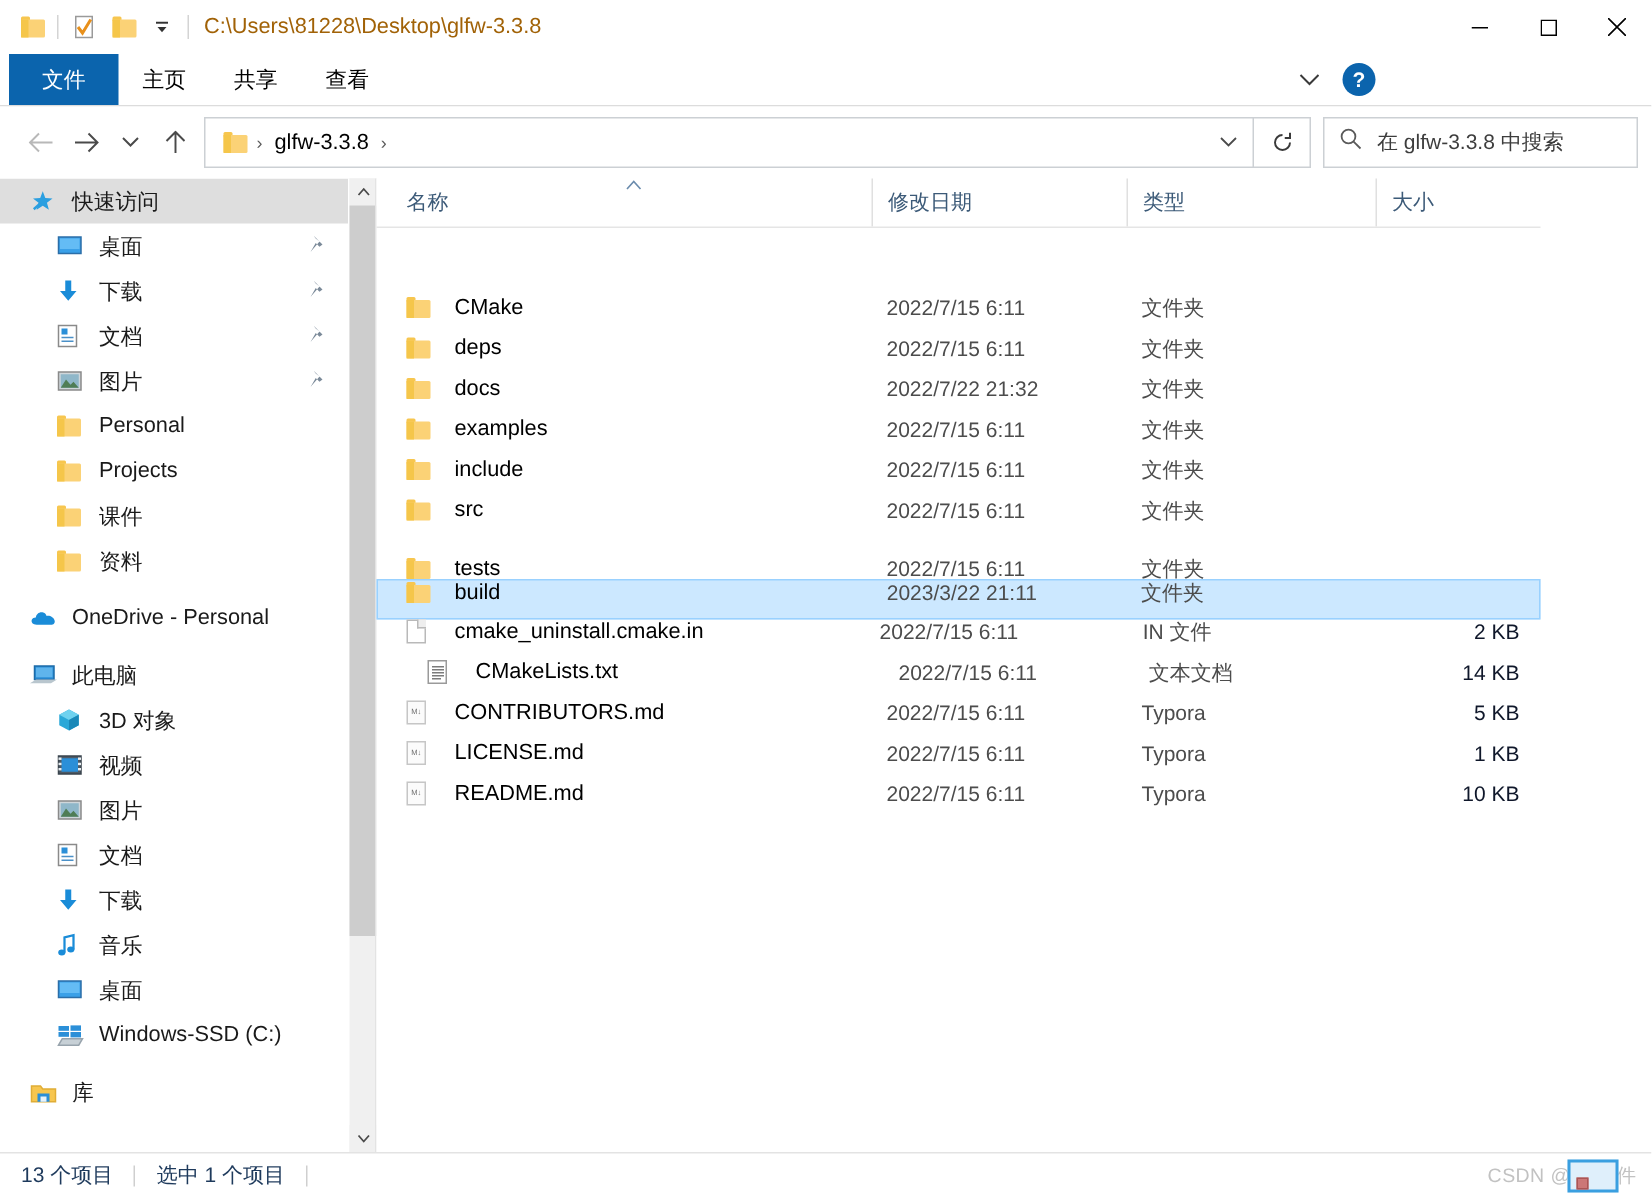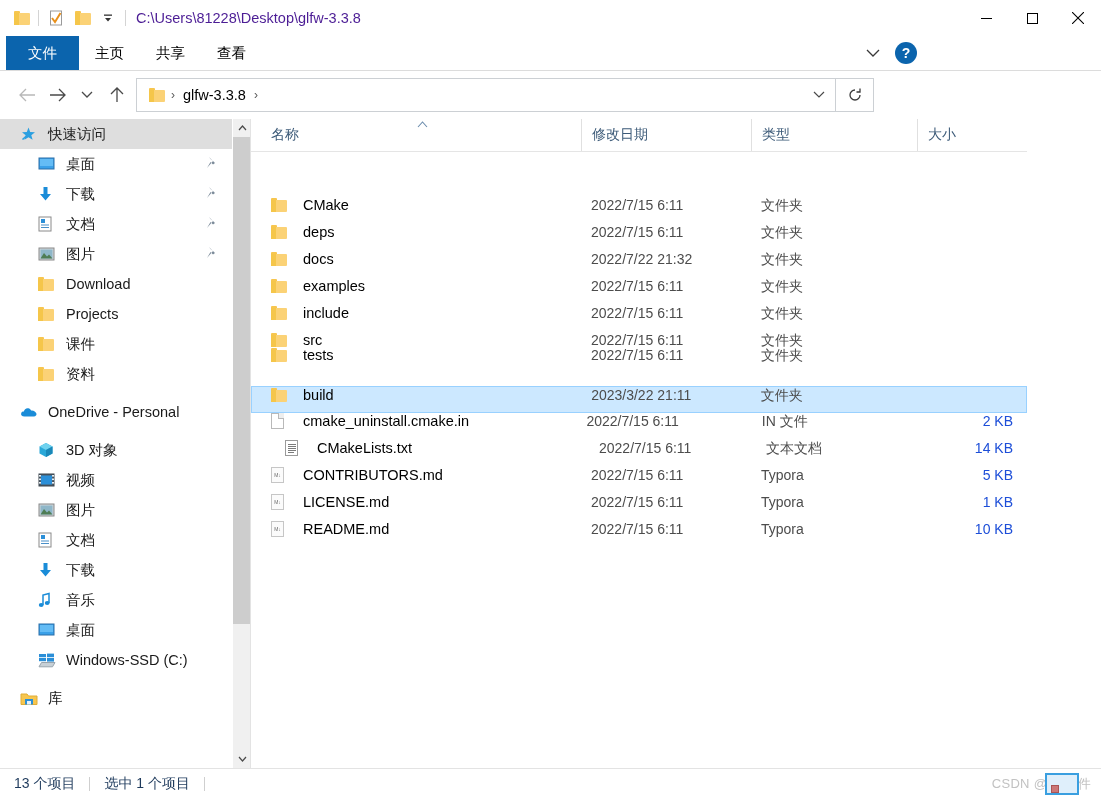--- a/index.html
+++ b/index.html
@@ -16,21 +16,21 @@
   
   .titlebar {
     position: absolute; left: 0; top: 0; width: 1101px; height: 36px;
     background: #ffffff;
     display: flex; align-items: center;
   }
   .qat { display: flex; align-items: center; padding-left: 8px; gap: 0px; height: 36px; }
   .qat-item { width: 26px; height: 26px; display: flex; align-items: center; justify-content: center; }
   .qat-sep { width: 1px; height: 16px; background: #d4d4d4; margin: 0 4px; }
   .title-path {
-    font-size: 14.5px; color: #4c1d95; margin-left: 6px; white-space: nowrap;
+    font-size: 14.5px; color: #a16207; margin-left: 6px; white-space: nowrap;
     letter-spacing: 0px;
   }
   .wincontrols { position: absolute; right: 0; top: 0; height: 36px; display: flex; }
   .wc { width: 46px; height: 36px; display: flex; align-items: center; justify-content: center; }
 
   
   .ribbon {
     position: absolute; left: 0; top: 36px; width: 929px; height: 34px;
     background: #ffffff; display: flex; align-items: stretch;
   }
@@ -107,21 +107,21 @@
   .sortmark { position: absolute; left: 166px; top: 0px; font-size: 10px; color: #5c7fa3; }
   .head-rule { position: absolute; left: 0; top: 32px; width: 776px; height: 1px; background: #e5e5e5; }
 
   .row { position: absolute; left: 0; width: 776px; height: 27px; display: flex; align-items: flex-start; margin-top: 40px; }
   .row.selected { background: #cce8ff; border: 1px solid #99d1ff; width: 776px; }
   .cell-name { width: 330px; display: flex; align-items: center; padding-left: 20px; font-size: 14.5px; color: #000; }
   .cell-name .fi { flex: 0 0 20px; display: flex; align-items: center; }
   .cell-name .nm { margin-left: 12px; white-space: nowrap; }
   .cell-date { width: 170px; font-size: 14px; color: #4c4c4c; padding-left: 10px; }
   .cell-type { width: 166px; font-size: 14px; color: #4c4c4c; padding-left: 10px; }
-  .cell-size { width: 110px; font-size: 14px; color: #1d4ed8; text-align: right; padding-right: 14px; }
+  .cell-size { width: 110px; font-size: 14px; color: #0f172a; text-align: right; padding-right: 14px; }
   .row.selected .cell-name { padding-left: 19px; }
 
   
   .statusbar {
     position: absolute; left: 0; top: 768px; width: 1101px; height: 31px; background: #fff;
     border-top: 1px solid #e3e3e3; display: flex; align-items: center;
   }
   .status-text { font-size: 14px; color: #1e3a5c; padding-left: 14px; }
   .status-sep { width: 1px; height: 14px; background: #cfcfcf; margin: 0 14px; }
   .watermark { position: absolute; right: 10px; top: 6px; font-size: 13px; color: #c2c2c2; letter-spacing: .3px; }
@@ -259,20 +259,29 @@
           </svg>
       </span>
     </div>
     <div class="refreshbox">
       <svg width="16" height="16" viewBox="0 0 16 16">
         <path d="M13 8 A5 5 0 1 1 8 3" stroke="#3a3a3a" stroke-width="1.3" fill="none"></path>
         <path d="M13 1.5 L13 5 L9.5 5" stroke="#3a3a3a" stroke-width="1.3" fill="none"></path>
       </svg>
     </div>
 
+    <div class="searchbox">
+      <span>
+        <svg width="15" height="15" viewBox="0 0 15 15">
+          <circle cx="6" cy="6" r="4.6" stroke="#5a5a5a" stroke-width="1.2" fill="none"></circle>
+          <path d="M9.4 9.4 L14 14" stroke="#5a5a5a" stroke-width="1.2"></path>
+        </svg>
+      </span>
+      <span class="search-ph">在 glfw-3.3.8 中搜索</span>
+    </div>
   </div>
 
   <div class="body">
 
     <div class="nav-pane">
 
       <div class="nav-item lvl0 sel">
         <span class="ni-icon">
           <svg width="17" height="17" viewBox="0 0 17 17">
             <path d="M8.5 1.5 L10.2 6 L15 6.3 L11.3 9.2 L12.6 13.8 L8.5 11.2 L4.4 13.8 L5.7 9.2 L2 6.3 L6.8 6 Z" fill="#2b9fe0"></path>
@@ -344,21 +353,21 @@
         </span>
       </div>
 
       <div class="nav-item lvl1">
         <span class="ni-icon">
           <span class="folder">
               <span class="tab-l"></span>
               <span class="bod"></span>
             </span>
         </span>
-        <span class="ni-label">Download</span>
+        <span class="ni-label">Personal</span>
       </div>
       <div class="nav-item lvl1">
         <span class="ni-icon">
           <span class="folder">
               <span class="tab-l"></span>
               <span class="bod"></span>
             </span>
         </span>
         <span class="ni-label">Projects</span>
       </div>
@@ -387,20 +396,30 @@
         <span class="ni-icon">
           <svg width="18" height="12" viewBox="0 0 18 12">
               <path d="M4.5 10.5 C1.8 10.5 0.6 8.8 1.2 7.2 C1.7 5.9 3 5.5 3.9 5.6 C4.2 3.3 6.2 1.8 8.3 2.2 C9.8 2.5 10.7 3.5 11.1 4.6 C13.4 4.1 15.8 5.7 16.4 7.6 C16.9 9.3 15.6 10.5 14 10.5 Z" fill="#1a8cd8"></path>
             </svg>
         </span>
         <span class="ni-label">OneDrive - Personal</span>
       </div>
 
       <div class="nav-gap"></div>
 
+      <div class="nav-item lvl0">
+        <span class="ni-icon">
+          <svg width="18" height="14" viewBox="0 0 18 14">
+              <rect x="3" y="1" width="13" height="9" fill="#2b8fd8" stroke="#1c6ba8"></rect>
+              <rect x="4" y="2" width="11" height="6.5" fill="#5fb4ec"></rect>
+              <path d="M0 12.5 L4 10 L18 10 L14 12.5 Z" fill="#b9c6ce"></path>
+            </svg>
+        </span>
+        <span class="ni-label">此电脑</span>
+      </div>
 
       <div class="nav-item lvl1">
         <span class="ni-icon">
           <svg width="16" height="16" viewBox="0 0 16 16">
               <path d="M8 1 L14.5 4.5 L14.5 11.5 L8 15 L1.5 11.5 L1.5 4.5 Z" fill="#2aa8d8"></path>
               <path d="M8 1 L14.5 4.5 L8 8 L1.5 4.5 Z" fill="#6fd2ef"></path>
               <path d="M8 8 L14.5 4.5 L14.5 11.5 L8 15 Z" fill="#1a88b8"></path>
             </svg>
         </span>
         <span class="ni-label">3D 对象</span>
@@ -610,21 +629,21 @@
                   <span class="tab-l"></span>
                   <span class="bod"></span>
                 </span>
               </span>
               <span class="nm">src</span>
             </div>
             <div class="cell-date">2022/7/15 6:11</div>
             <div class="cell-type">文件夹</div>
             <div class="cell-size"></div>
           </div>
-          <div class="row" style="top: 188px;">
+          <div class="row" style="top: 212px;">
             <div class="cell-name">
               <span class="fi">
                 <span class="folder">
                   <span class="tab-l"></span>
                   <span class="bod"></span>
                 </span>
               </span>
               <span class="nm">tests</span>
             </div>
             <div class="cell-date">2022/7/15 6:11</div>

